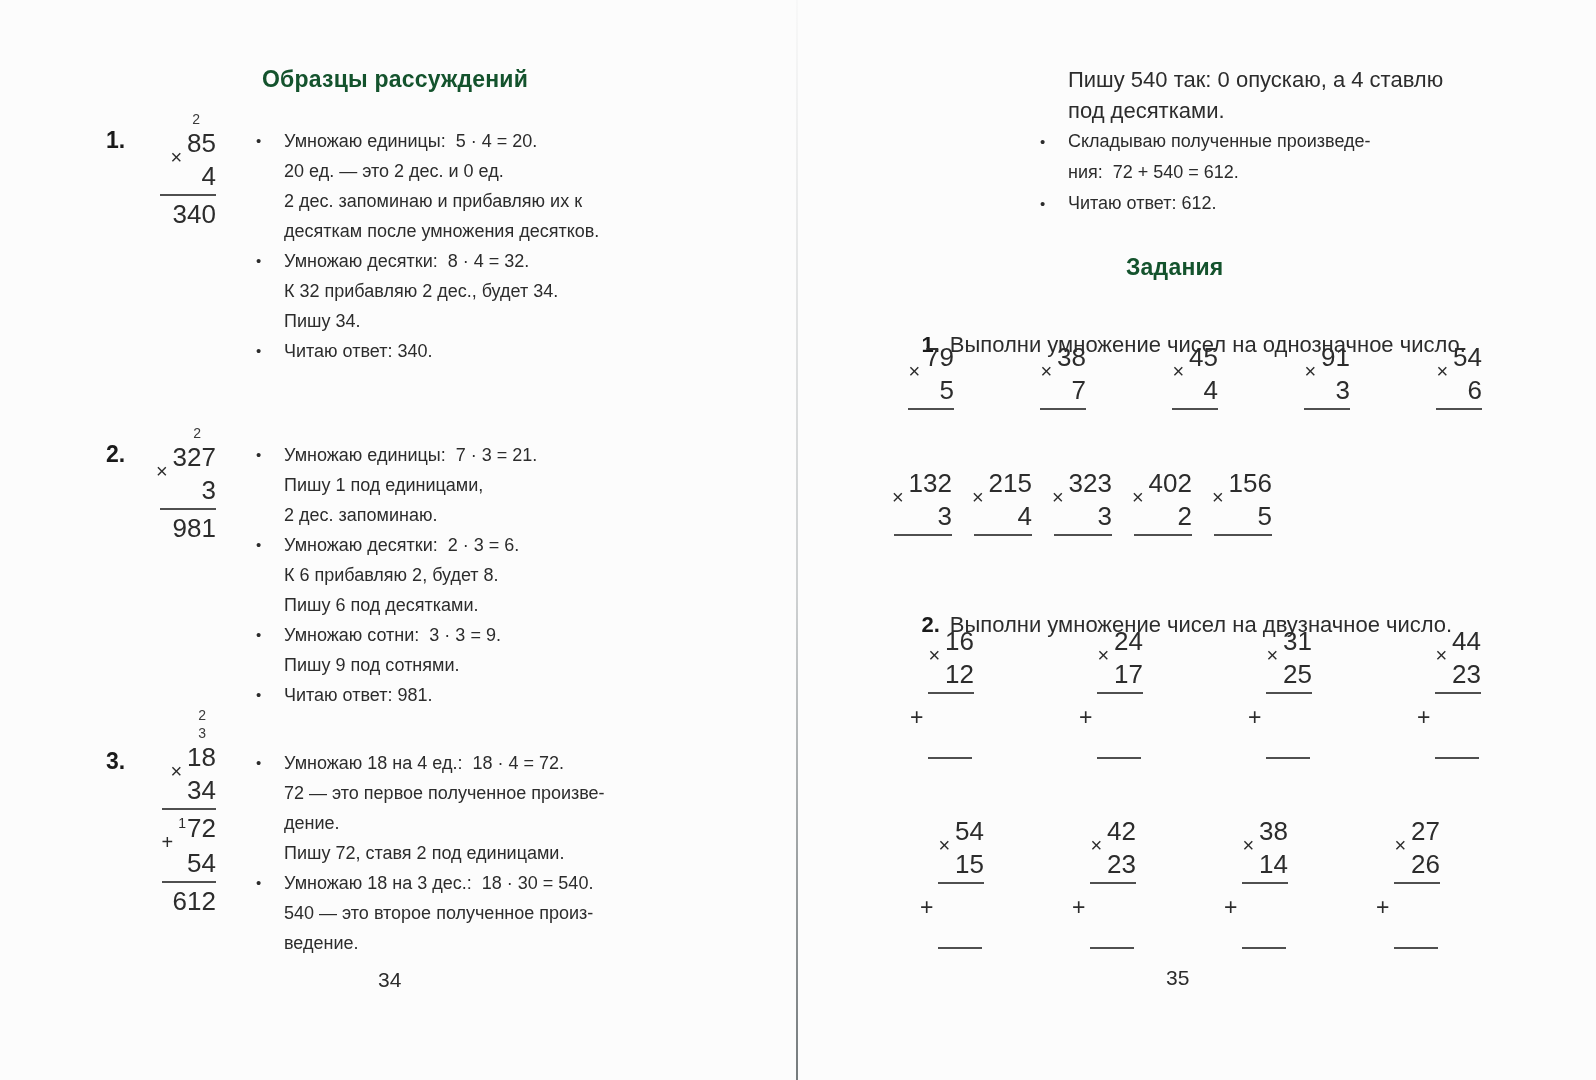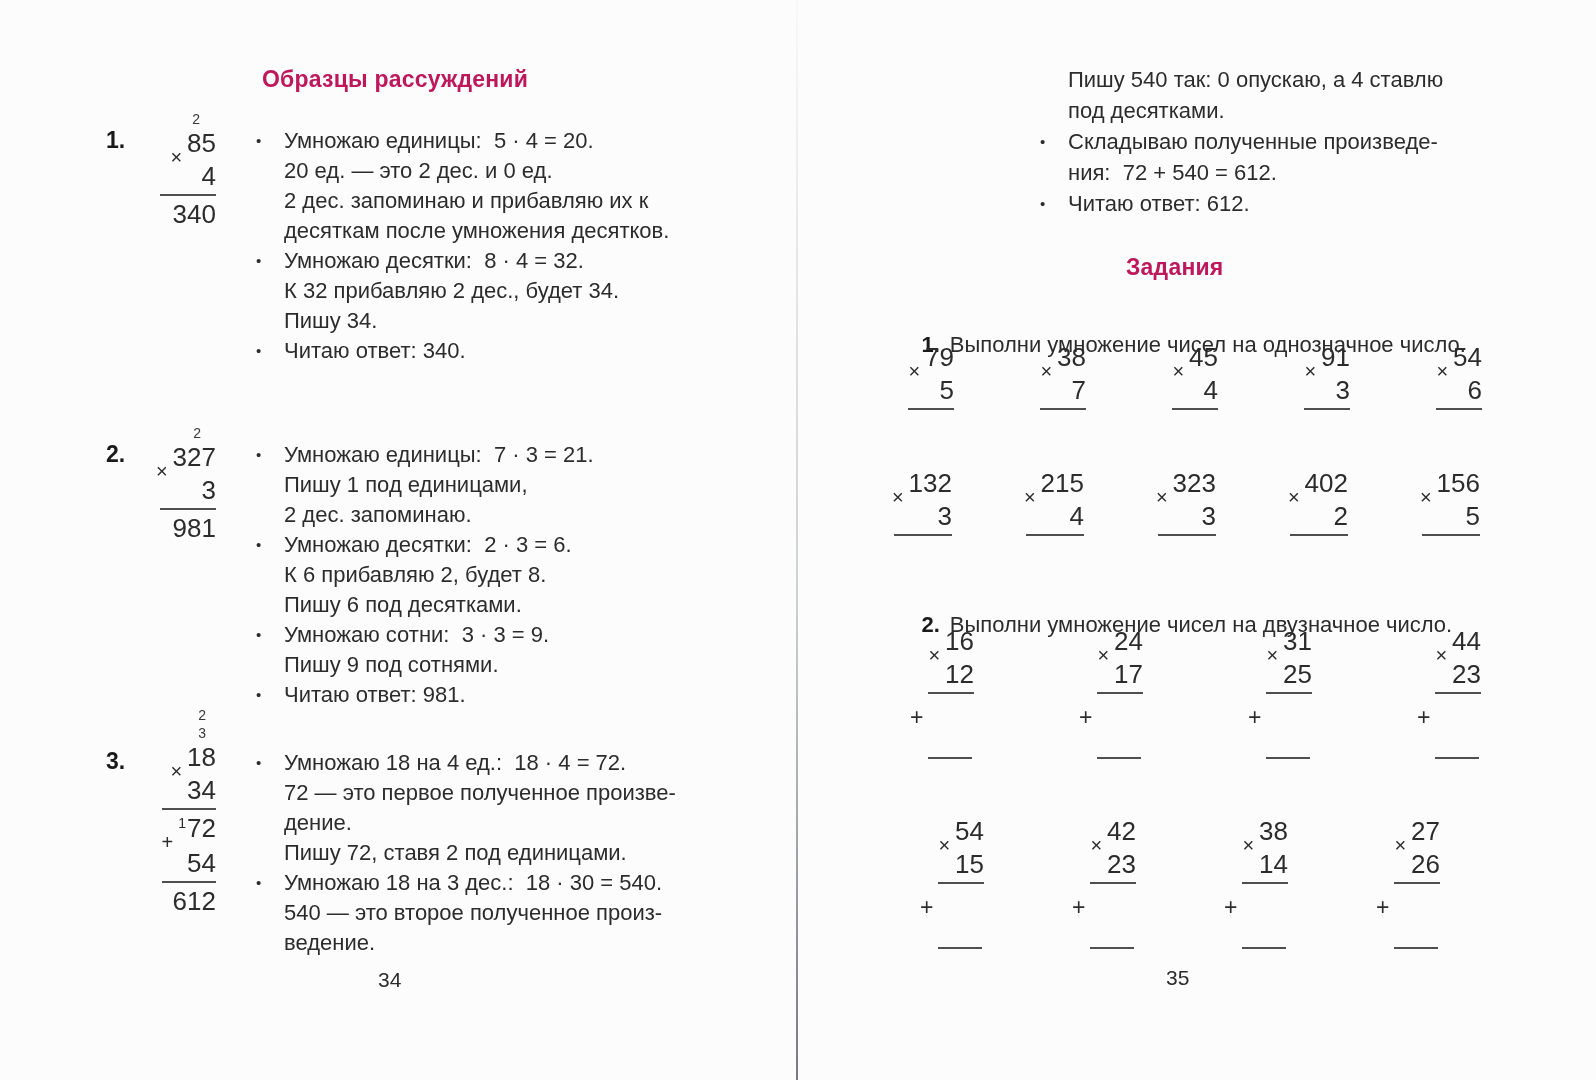--- a/index.html
+++ b/index.html
@@ -7,35 +7,35 @@
     position:relative; width:1596px; height:1080px;
     background:#fcfcfc; overflow:hidden;
     font-family:"Liberation Sans","DejaVu Sans",sans-serif;
     color:#2c2c2c;
   }
   .abs { position:absolute; }
   .gutter {
     position:absolute; left:796px; top:0; width:2px; height:1080px;
     background:linear-gradient(to bottom, rgba(170,175,176,0.05), rgba(150,156,158,0.45) 55%, rgba(110,116,118,0.95));
   }
-  .pgtitle { font-size:23px; font-weight:bold; color:#be185d; letter-spacing:0.2px; }
+  .pgtitle { font-size:23px; font-weight:bold; color:#14532d; letter-spacing:0.2px; }
 
   
   .example { position:absolute; display:flex; align-items:flex-start; }
   .exlabel { width:40px; font-weight:bold; font-size:23px; color:#1a1a1a; }
   .colmath { width:70px; text-align:right; font-size:26px; line-height:31px; color:#2c2c2c; }
   .carry { font-size:14px; line-height:18px; color:#3a3a3a; }
   .msign { font-size:20px; position:relative; top:12px; margin-right:5px; }
   .sup { font-size:14px; position:relative; top:-9px; margin-right:1px; }
   .vinc { border-top:2px solid #4f4f4f; margin:2px 0 3px auto; }
 
   .bullets { margin-left:40px; }
   .bitem { display:flex; align-items:flex-start; }
   .dot { width:28px; font-size:15px; line-height:30px; color:#2c2c2c; }
-  .blines > div { white-space:pre; font-size:22px; line-height:30px; color:#2c2c2c; }
+  .blines > div { white-space:pre; font-size:18px; line-height:30px; color:#2c2c2c; }
 
   
   .intro .iplain { margin-left:28px; white-space:pre; font-size:22px; line-height:31px; }
   .intro .blines > div { line-height:31px; }
   .intro .dot { line-height:31px; }
 
   .thead { position:absolute; font-size:22px; white-space:pre; color:#2c2c2c; }
   .bnum { font-weight:bold; color:#1a1a1a; margin-right:10px; }
 
   
@@ -224,21 +224,21 @@
         <div class="pvinc"></div>
       </div>
 
       <div class="prob w2">
         <div class="mrow"><span class="msign">×</span><span>54</span></div>
         <div class="mrow">6</div>
         <div class="pvinc"></div>
       </div>
     </div>
 
-  <div class="trow" style="left:872px; top:468px; gap:52px;">
+  <div class="trow" style="left:872px; top:468px; ">
 
       <div class="prob w3">
         <div class="mrow"><span class="msign">×</span><span>132</span></div>
         <div class="mrow">3</div>
         <div class="pvinc"></div>
       </div>
 
       <div class="prob w3">
         <div class="mrow"><span class="msign">×</span><span>215</span></div>
         <div class="mrow">4</div>

